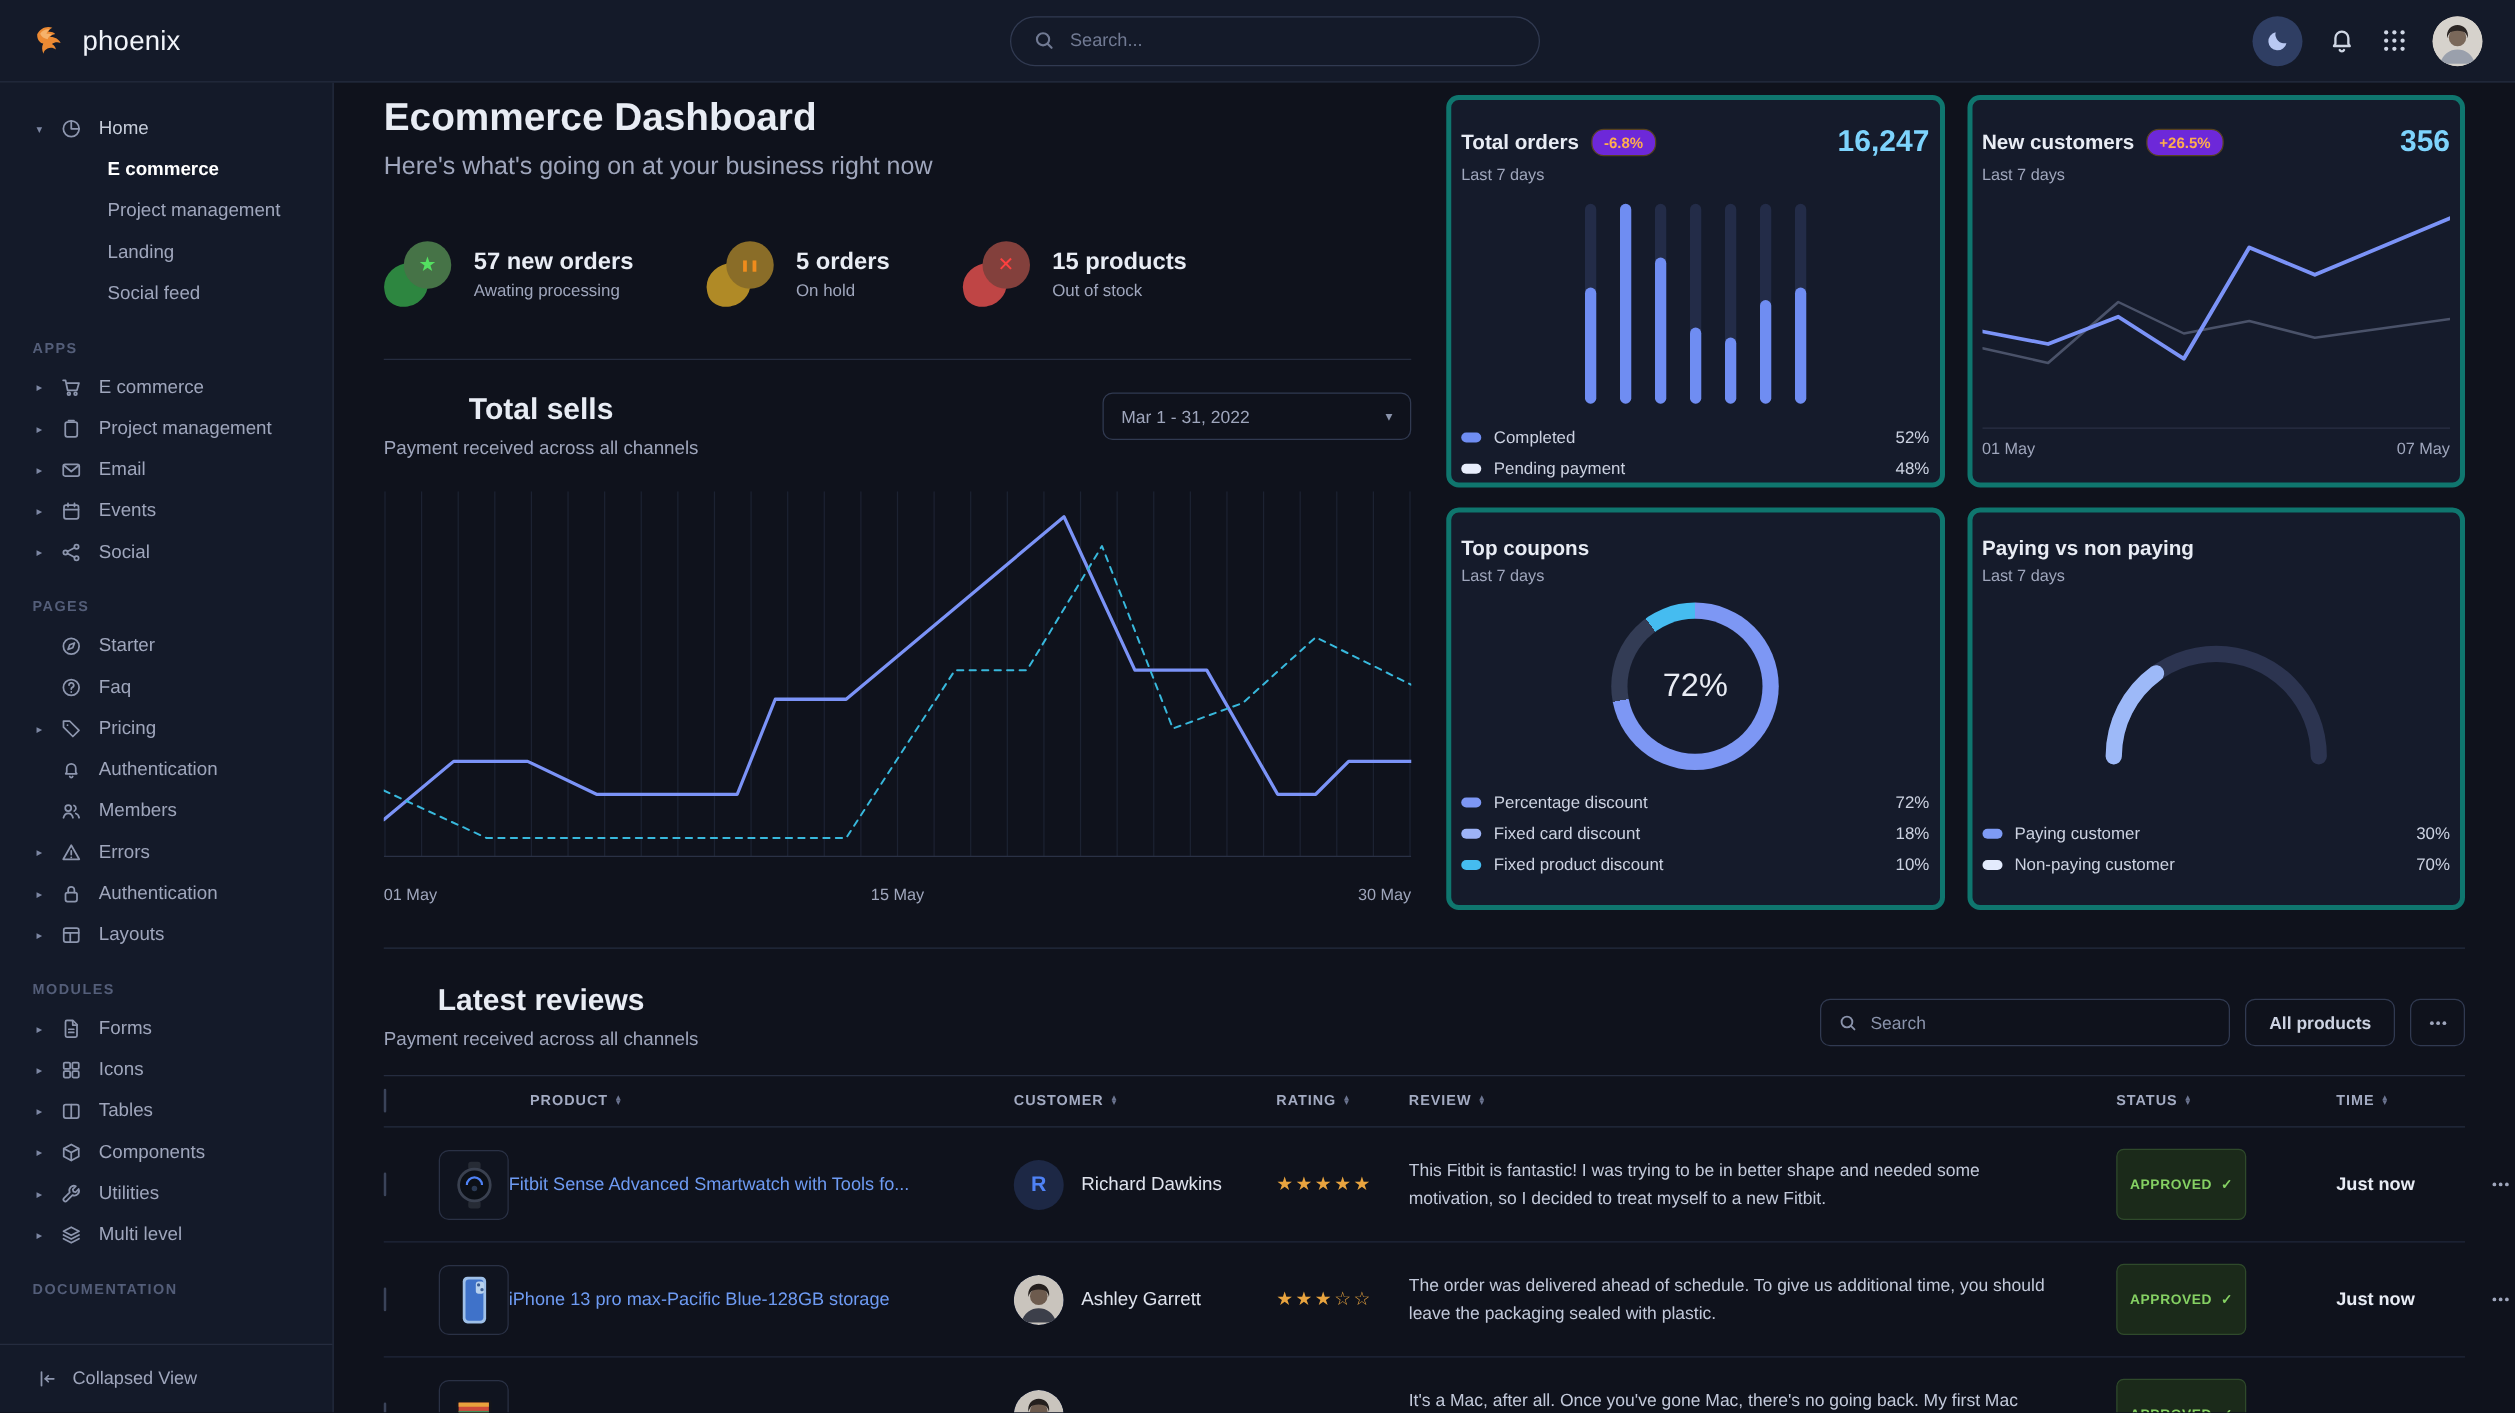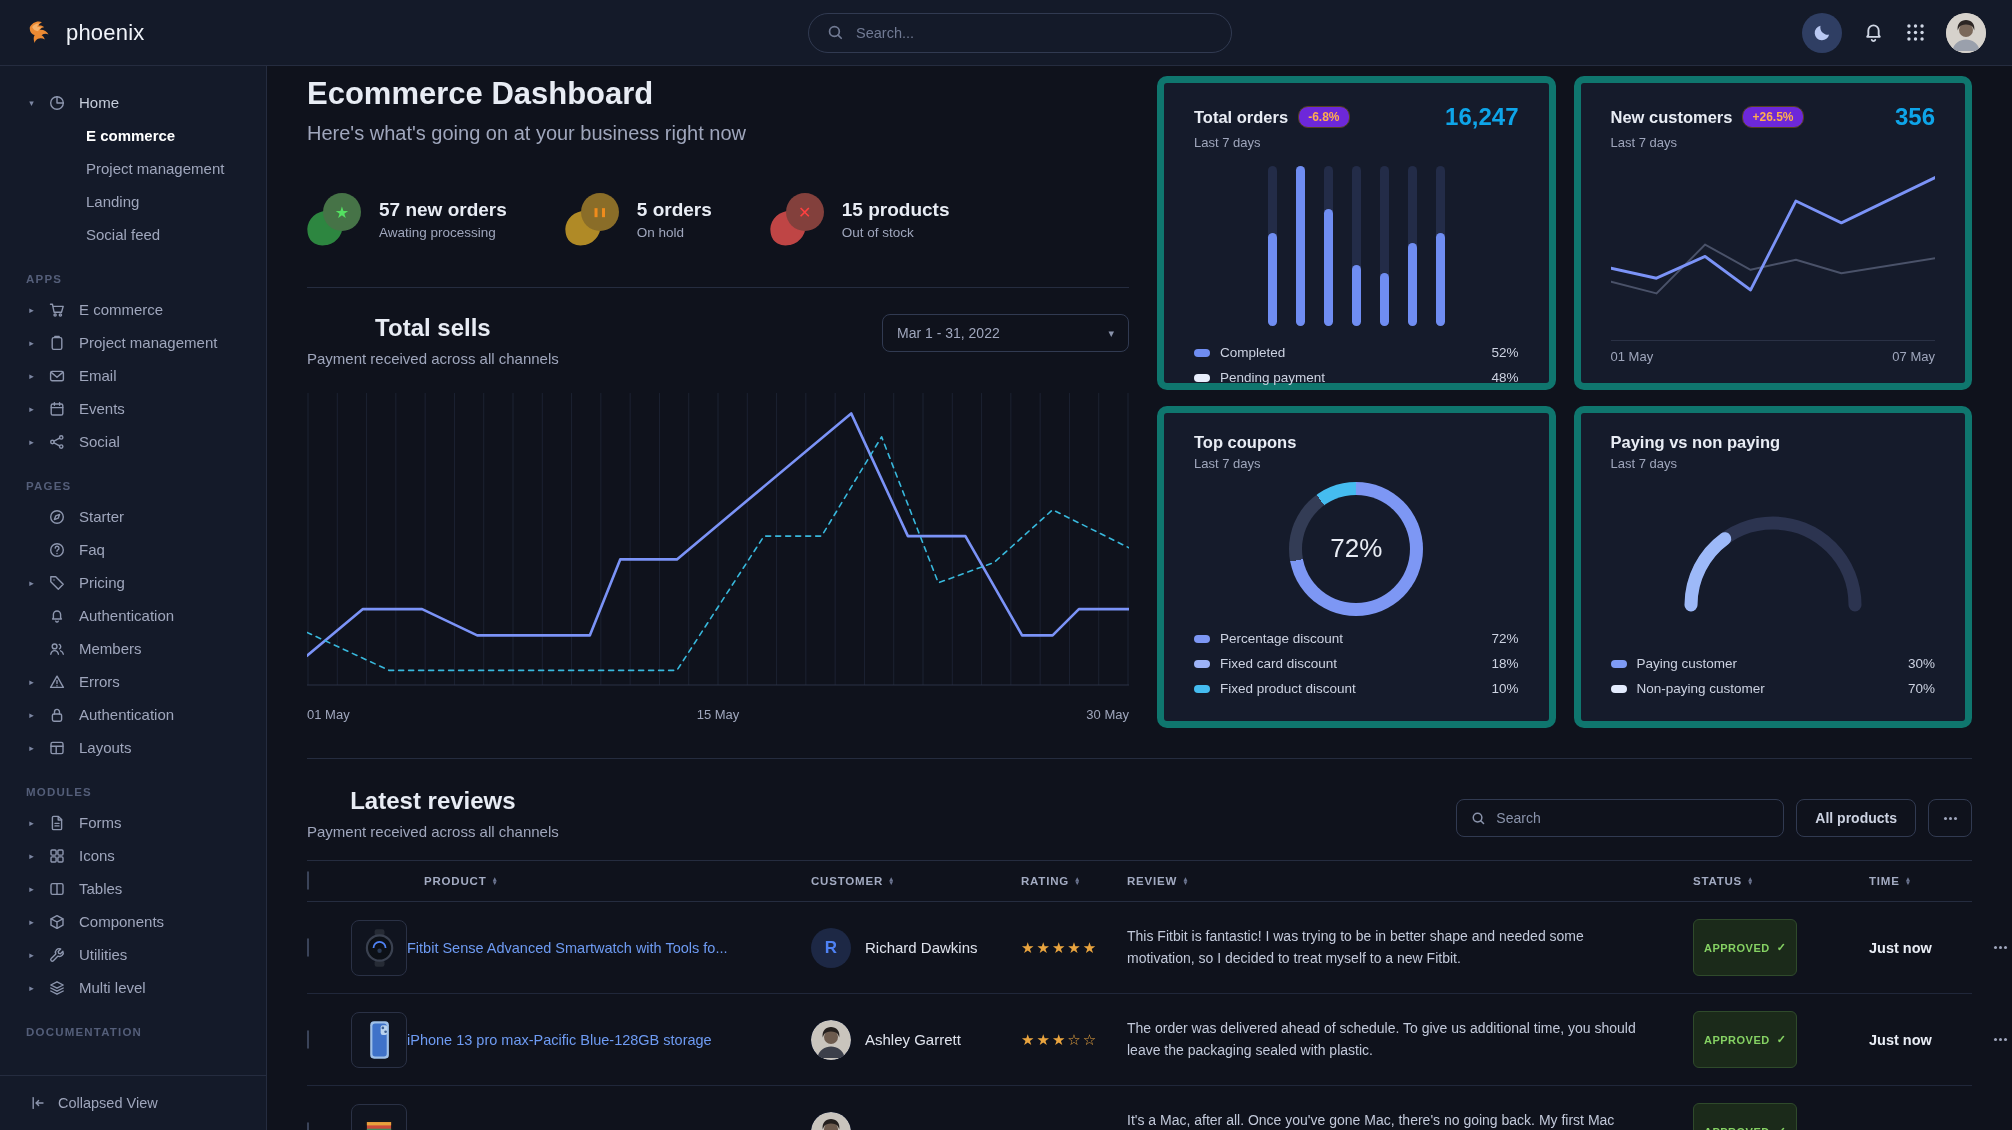--- a/index.html
+++ b/index.html
@@ -60,26 +60,26 @@
   .sells-head{display:flex;justify-content:space-between;align-items:flex-start;margin-top:26px;}
   .h2{font-size:24px;font-weight:700;color:#e8ecf4;margin-bottom:8px;text-align:center;}
   .sub2{font-size:15px;color:var(--txt2);}
   .date-select{width:247px;height:38px;border:1px solid #313a51;border-radius:8px;background:transparent;
     display:flex;align-items:center;justify-content:space-between;padding:0 14px;color:var(--txt2);font-size:14px;cursor:pointer;}
   .chart-wrap{margin-top:26px;}
   .x-labels{display:flex;justify-content:space-between;margin-top:8px;font-size:13px;color:var(--txt2);}
 
   
   .hero-right{flex:1;display:grid;grid-template-columns:1fr 1fr;grid-template-rows:314px 322px;gap:16px 18px;}
-  .card{background:var(--panel);border:7px solid #0f766e;border-radius:10px;padding:20px 30px;display:flex;flex-direction:column;}
+  .card{background:var(--panel);border:4px solid #0f766e;border-radius:10px;padding:20px 8px;display:flex;flex-direction:column;}
   .card-head{display:flex;align-items:center;}
   .card-title{font-size:16.5px;font-weight:700;color:#e8ecf4;}
   .badge{margin-left:10px;font-size:12px;font-weight:700;color:#ffae4d;background:#6d28d9;border:1px solid #57421f;
     border-radius:10px;padding:3px 9px;}
-  .card-value{margin-left:auto;font-size:24px;font-weight:700;color:#0ea5e9;}
+  .card-value{margin-left:auto;font-size:24px;font-weight:700;color:#7dd3fc;}
   .card-period{font-size:13px;color:var(--txt2);margin-top:4px;}
   .bars{flex:1;display:flex;justify-content:center;align-items:flex-end;gap:19px;padding:16px 0 14px;}
   .bar{width:9px;height:160px;background:var(--track);border-radius:5px;position:relative;}
   .bar i{position:absolute;bottom:0;left:0;right:0;border-radius:5px;background:var(--bar);}
   .legend-row{display:flex;align-items:center;gap:10px;height:25px;font-size:13.5px;color:#ccd2e1;}
   .legend-row .sw{width:16px;height:8px;border-radius:4px;flex:none;}
   .legend-row .lv{margin-left:auto;color:#ccd2e1;}
   .mini-line{flex:1;margin-top:10px;}
   .mini-divider{border-top:1px solid #2a3145;margin-top:4px;}
   .mini-x{display:flex;justify-content:space-between;font-size:13px;color:var(--txt2);margin-top:8px;}

